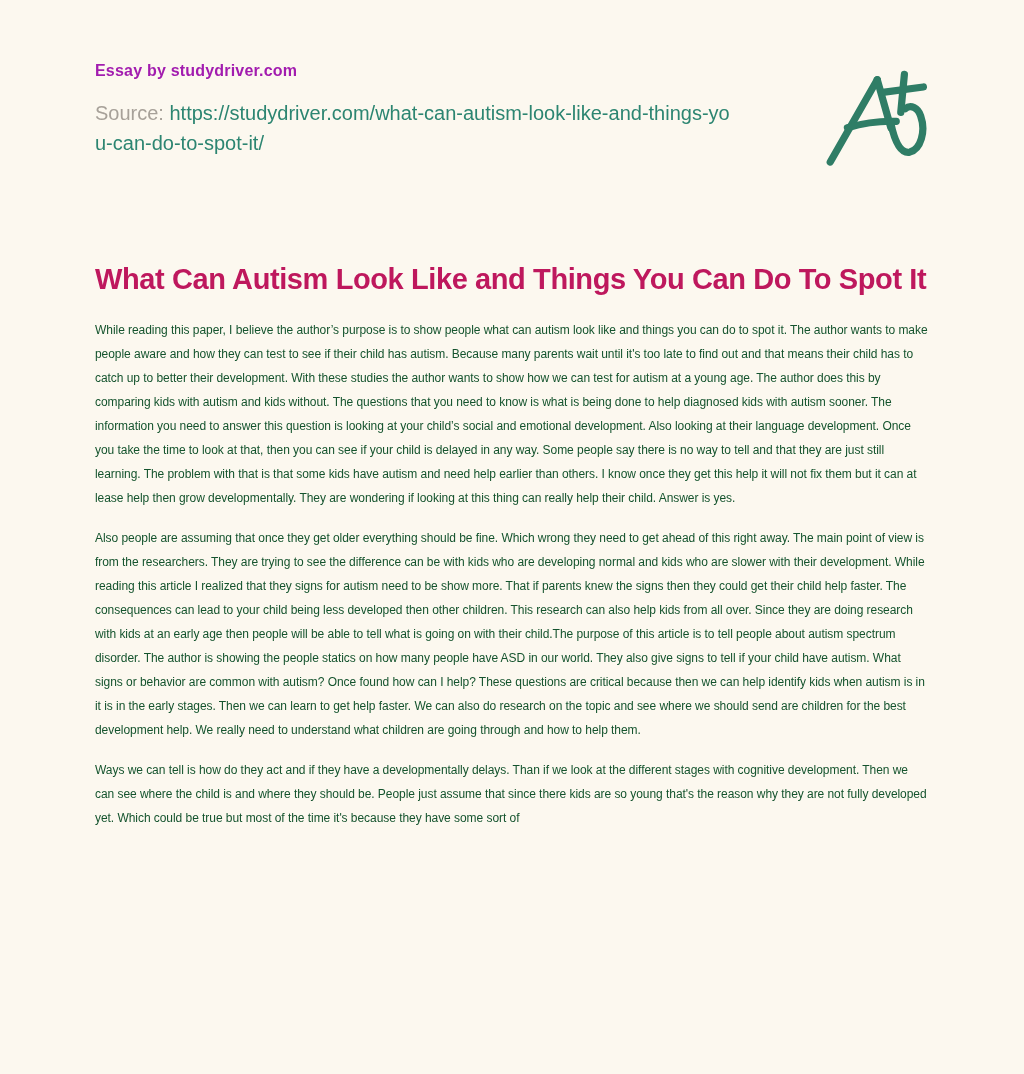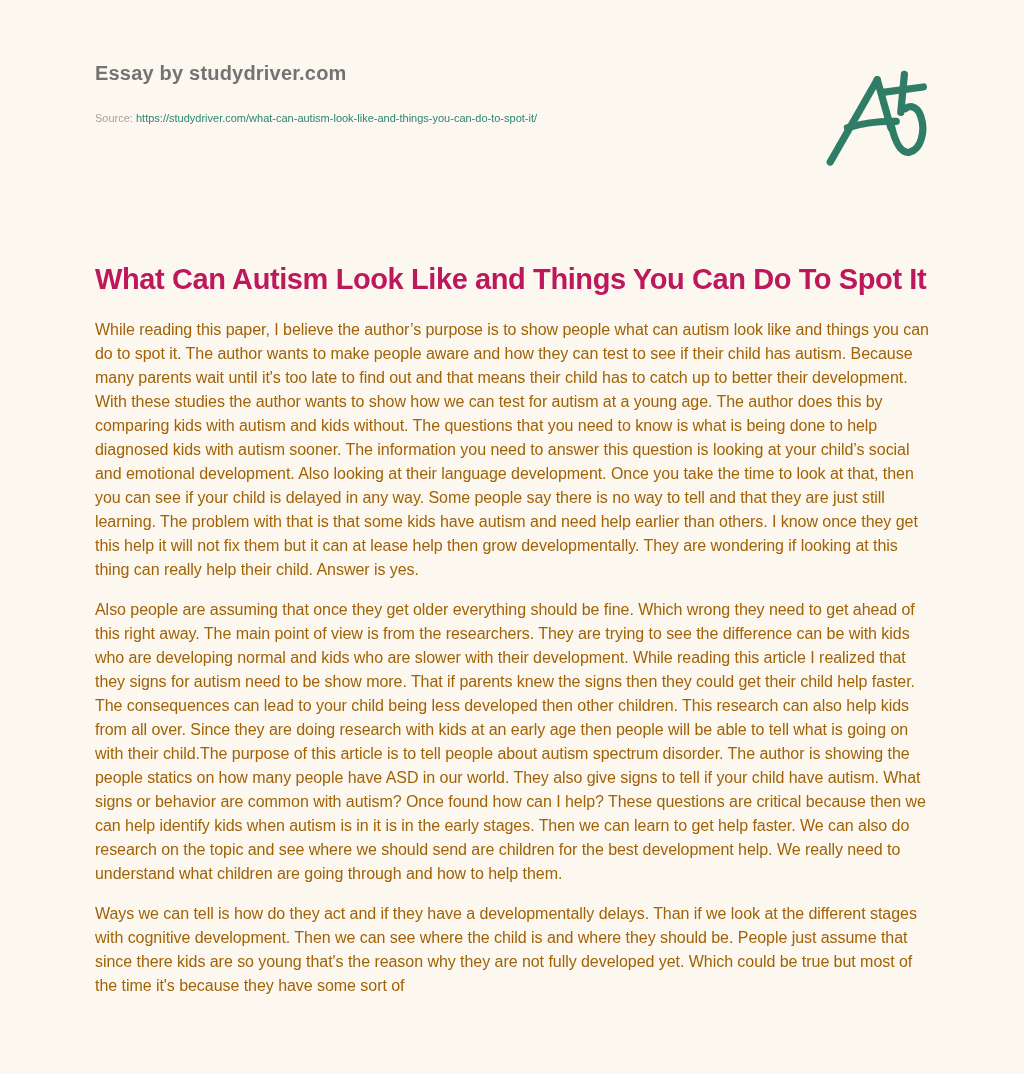--- a/index.html
+++ b/index.html
@@ -18,29 +18,29 @@
     margin: 0 auto;
     padding-top: 62px;
   }
   .header-row {
     display: flex;
     justify-content: space-between;
     align-items: flex-start;
   }
   .header-left { width: 660px; }
   .byline {
-    font-size: 20px;
+    font-size: 16px;
     font-weight: 700;
-    color: #737373;
+    color: #a21caf;
     letter-spacing: 0.2px;
   }
   .source-line {
     margin-top: 18px;
     width: 645px;
-    font-size: 11px;
+    font-size: 20px;
     line-height: 30px;
     word-break: break-all;
   }
   .source-label { color: #A7A199; }
   .source-link {
     color: #2C8571;
     text-decoration: none;
     cursor: pointer;
   }
   .logo-box {
@@ -54,24 +54,24 @@
   .article-title {
     margin-top: 86px;
     font-size: 29px;
     line-height: 43px;
     font-weight: 700;
     letter-spacing: -0.4px;
     color: #be185d;
   }
   .article-body { margin-top: 17px; }
   .article-body p {
-    font-size: 16px;
+    font-size: 12px;
     line-height: 24px;
     letter-spacing: -0.05px;
-    color: #a16207;
+    color: #14532d;
     margin-bottom: 16px;
   }
 </style>
 </head>
 <body>
 
 <div class="page">
   <div class="content">
 
     <div class="header-row">

